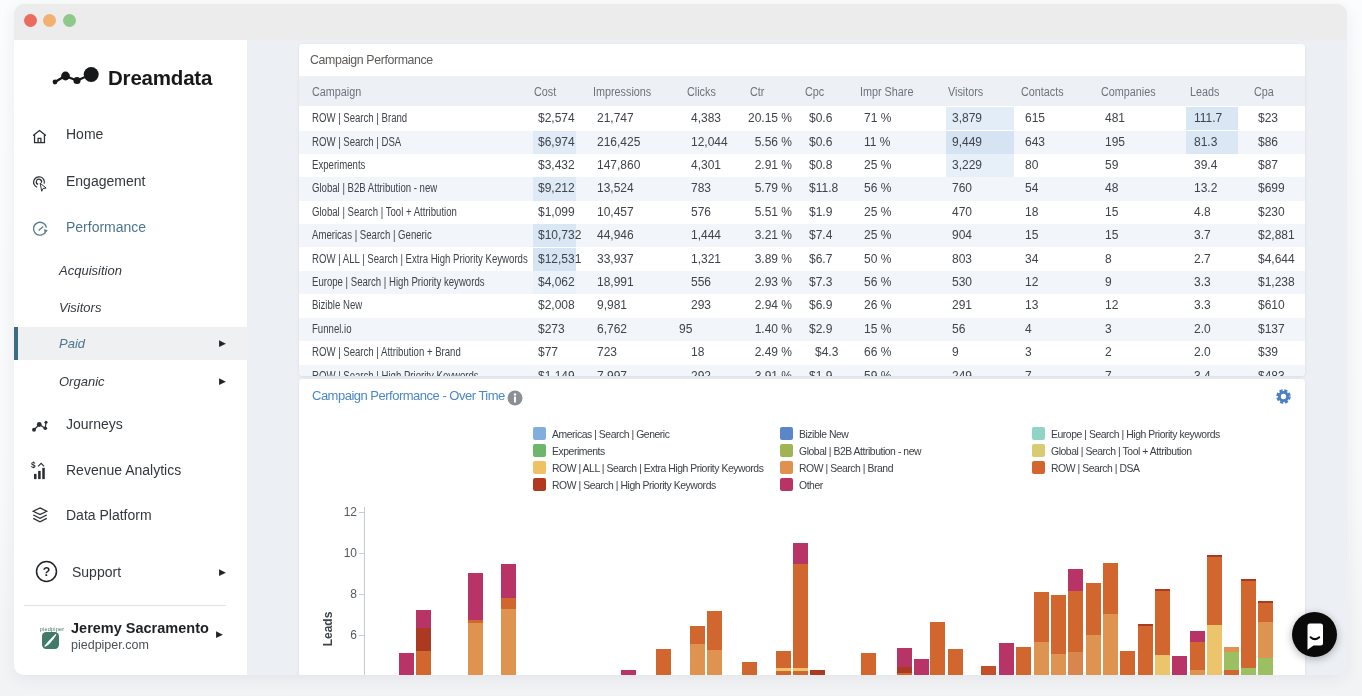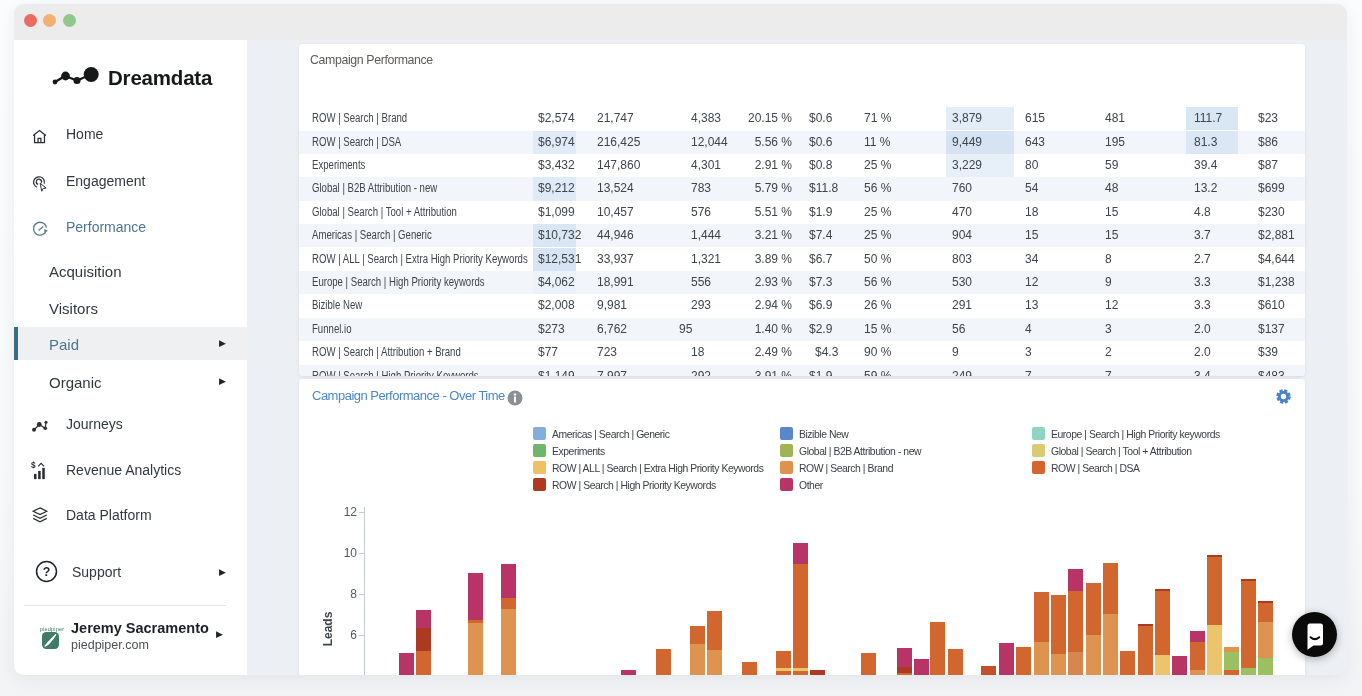--- a/index.html
+++ b/index.html
@@ -4,21 +4,21 @@
 * { margin:0; padding:0; box-sizing:border-box; }
 html,body { width:1362px; height:696px; overflow:hidden; background:linear-gradient(180deg,#fbfcfd 0%,#f8f9fa 70%,#f2f3f5 100%);
   font-family:"Liberation Sans", sans-serif; }
 #win { position:absolute; left:14px; top:4px; width:1333px; height:671px;
   border-radius:10px; background:#ecf0f4; overflow:hidden;
   box-shadow:0 4px 16px rgba(30,40,50,0.07); }
 #topbar { position:absolute; left:0; top:0; width:100%; height:36px; background:#ececec; }
 .tl { position:absolute; top:9.5px; width:13px; height:13px; border-radius:50%; }
 #sidebar { position:absolute; left:0; top:36px; width:233px; height:635px; background:#ffffff; }
 .nav { position:absolute; left:52px; font-size:14px; color:#33383e; white-space:nowrap; }
-.nav.sub { left:35px; font-size:15px; }
+.nav.sub { left:45px; font-size:13px;font-style:italic; }
 .blue { color:#4c7590; }
 .icon { position:absolute; left:17px; }
 .arr { position:absolute; left:205px; font-size:9px; color:#1f2428; }
 #paidbar { position:absolute; left:0px; top:286.5px; width:4px; height:33.5px; background:#3a6d82; }
 #paidhl { position:absolute; left:0px; top:286.5px; width:233px; height:33.5px; background:#eff0f1; }
 #sdiv { position:absolute; left:10px; top:565px; width:202px; height:1px; background:#dfe3e7; }
 
 #logo { position:absolute; left:34px; top:18px; }
 #logotext { position:absolute; left:94px; top:26px; font-size:20.5px; font-weight:600;
   letter-spacing:-0.2px; color:#17181a; }
@@ -125,20 +125,34 @@
       <rect x="0" y="0" width="17" height="17" rx="4.2" fill="#417A66"></rect>
       <path d="M3 14.2 C5.5 13.2, 9.2 9.8, 13.8 2.6 C9.8 6.4, 5.8 10.4, 3 14.2 Z" fill="#ffffff" stroke="#ffffff" stroke-width="1.1" stroke-linejoin="round"></path>
     </svg>
     <div class="nav" style="left:57px;top:580px;font-size:14.5px;font-weight:700;color:#1d2125">Jeremy Sacramento</div>
     <div class="nav" style="left:57px;top:598px;font-size:12.5px;color:#4b5157">piedpiper.com</div>
     <span class="arr" style="top:589px;left:202px">▶</span>
   </div>
   <div id="main">
     <div class="card" id="card1">
       <div id="c1title">Campaign Performance</div>
+      <div id="thead">
+          <span class="hc" style="left:13px">Campaign</span>
+          <span class="hc" style="left:235px">Cost</span>
+          <span class="hc" style="left:294px">Impressions</span>
+          <span class="hc" style="left:388px">Clicks</span>
+          <span class="hc" style="left:451px">Ctr</span>
+          <span class="hc" style="left:506px">Cpc</span>
+          <span class="hc" style="left:561px">Impr Share</span>
+          <span class="hc" style="left:649px">Visitors</span>
+          <span class="hc" style="left:722px">Contacts</span>
+          <span class="hc" style="left:802px">Companies</span>
+          <span class="hc" style="left:891px">Leads</span>
+          <span class="hc" style="left:955px">Cpa</span>
+        </div>
       <div class="trow" style="top:63.1px">
           <span class="cell c0" style="left:13px">ROW | Search | Brand</span>
           <span class="cell" style="left:239px">$2,574</span>
           <span class="cell" style="left:298px">21,747</span>
           <span class="cell" style="left:392px">4,383</span>
           <span class="cell ctr" style="left:441px">20.15 %</span>
           <span class="cell" style="left:510px">$0.6</span>
           <span class="cell" style="left:565px">71 %</span>
           <span class="tint" style="left:647px;width:68px;background:#e3edf8"></span>
           <span class="cell" style="left:653px">3,879</span>
@@ -282,21 +296,21 @@
           <span class="cell" style="left:895px">2.0</span>
           <span class="cell" style="left:959px">$137</span>
         </div>
         <div class="trow" style="top:297.1px">
           <span class="cell c0" style="left:13px">ROW | Search | Attribution + Brand</span>
           <span class="cell" style="left:239px">$77</span>
           <span class="cell" style="left:298px">723</span>
           <span class="cell" style="left:392px">18</span>
           <span class="cell ctr" style="left:441px">2.49 %</span>
           <span class="cell" style="left:516px">$4.3</span>
-          <span class="cell" style="left:565px">90 %</span>
+          <span class="cell" style="left:565px">66 %</span>
           <span class="cell" style="left:653px">9</span>
           <span class="cell" style="left:726px">3</span>
           <span class="cell" style="left:806px">2</span>
           <span class="cell" style="left:895px">2.0</span>
           <span class="cell" style="left:959px">$39</span>
         </div>
         <div class="trow odd" style="top:320.5px">
           <span class="cell c0" style="left:13px">ROW | Search | High Priority Keywords</span>
           <span class="cell" style="left:239px">$1,149</span>
           <span class="cell" style="left:298px">7,997</span>

